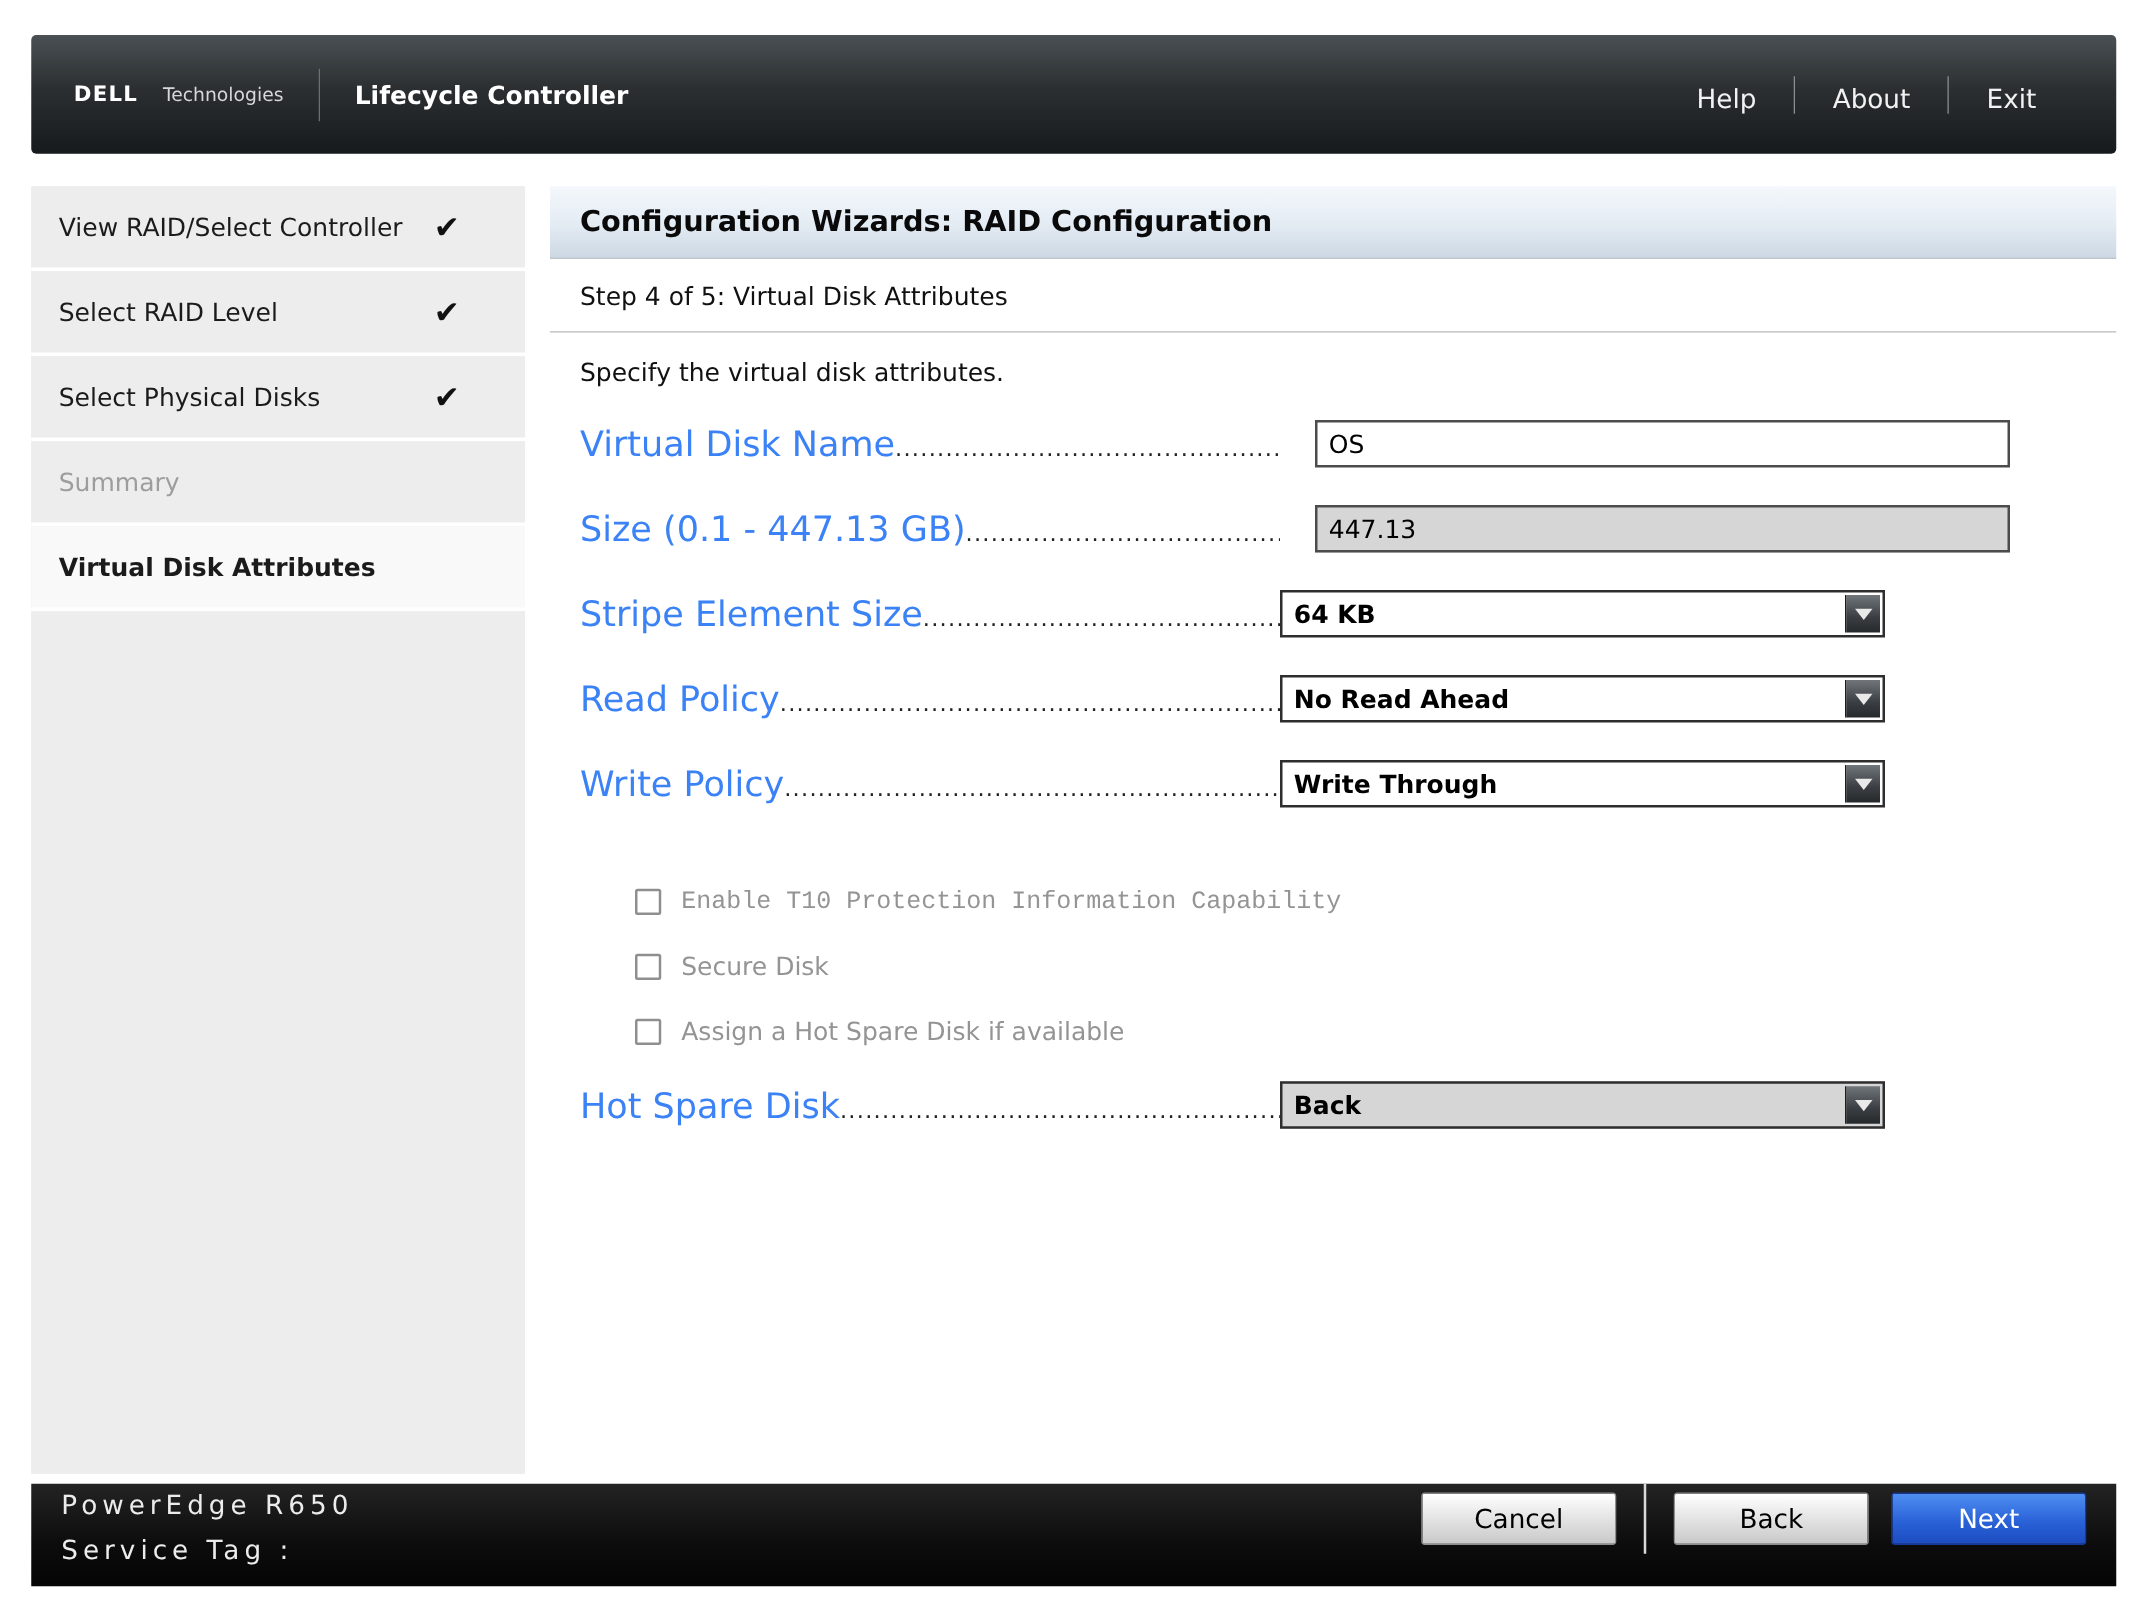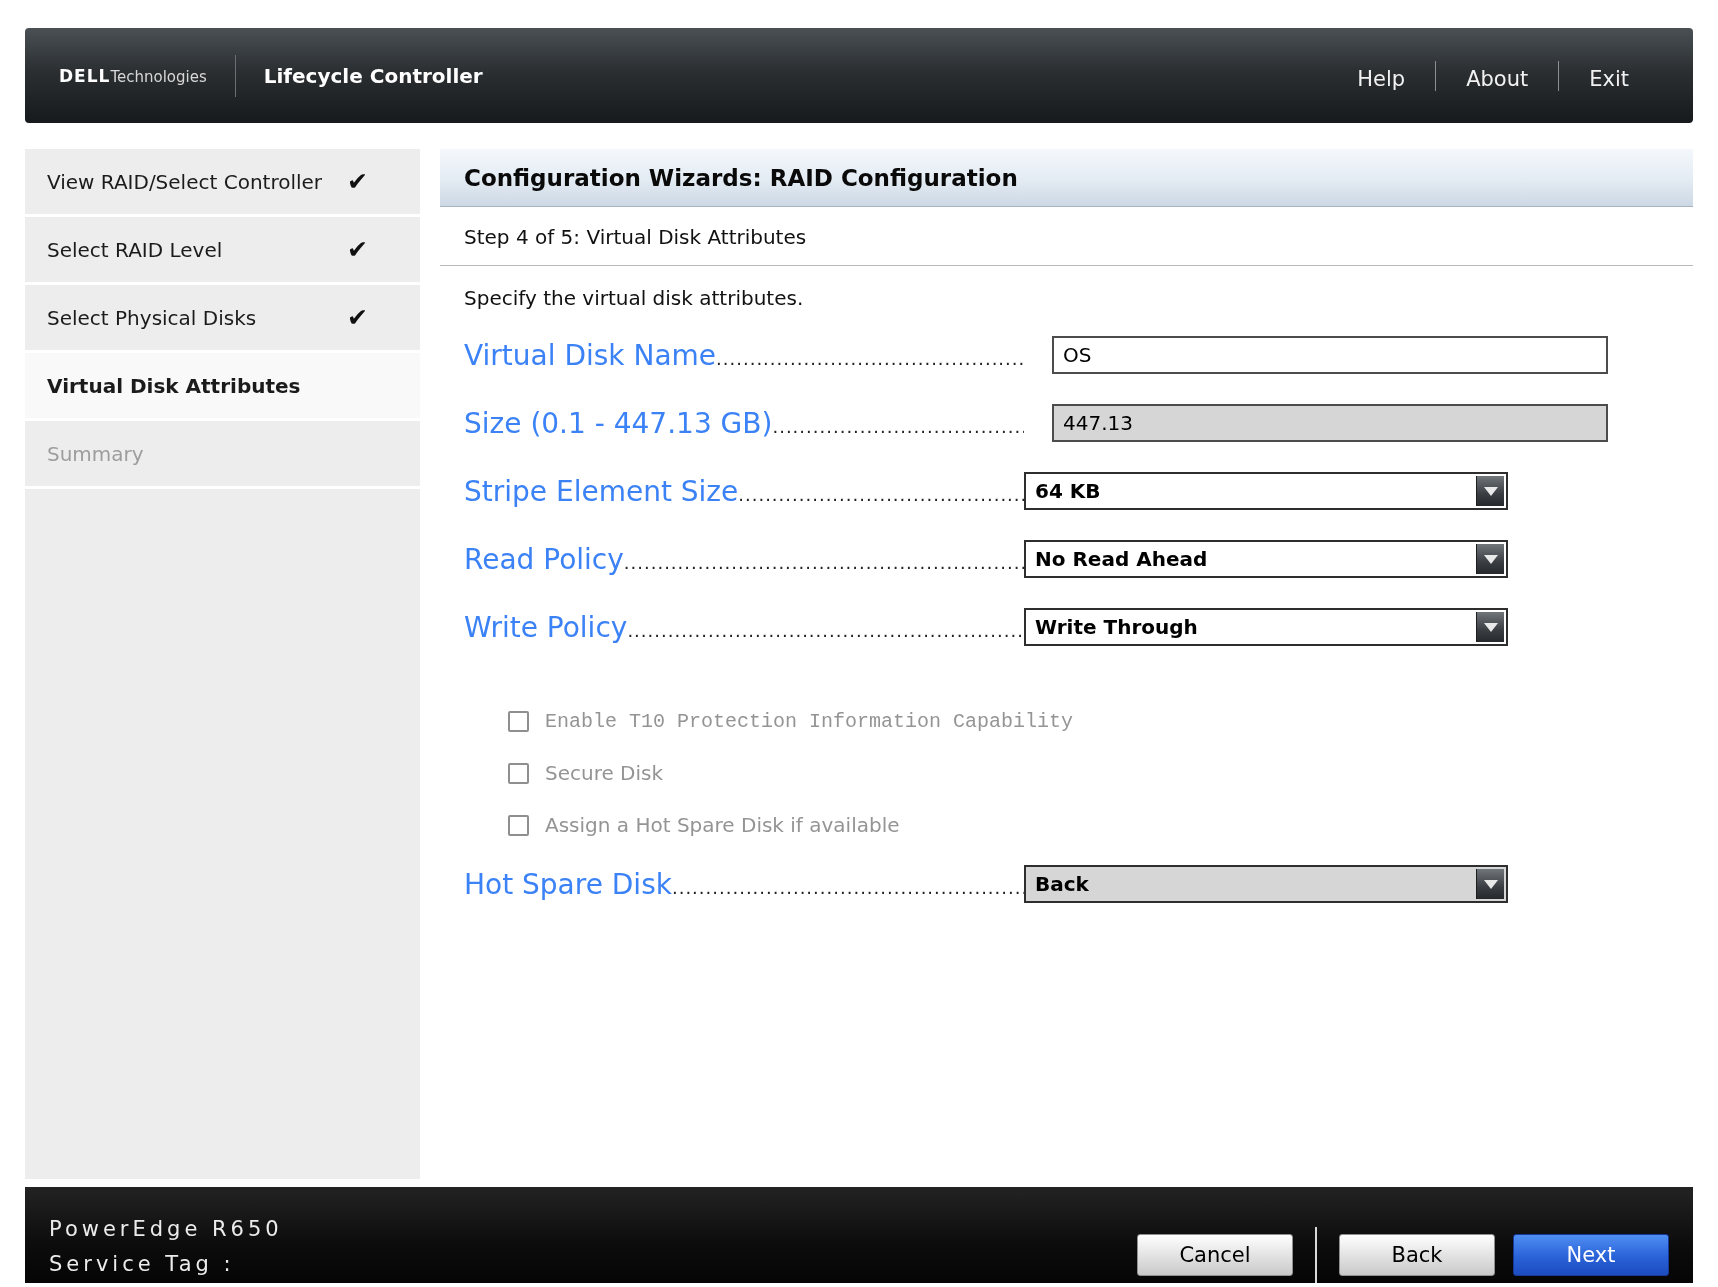--- a/index.html
+++ b/index.html
@@ -1,21 +1,21 @@
 <!DOCTYPE html>
 <html><head>
 <meta charset="utf-8">
 <style>
   * { box-sizing: border-box; margin: 0; padding: 0; }
   html,body { width: 1718px; height: 1287px; background:#ffffff; font-family:"DejaVu Sans","Liberation Sans",sans-serif; }
   .app { width: 1718px; height: 1287px; padding: 28px 25px 18px 25px; background:#ffffff; }
 
   
   .topbar { height: 95px; border-radius: 4px; background: linear-gradient(#4a5054 0%, #2b2f32 45%, #171a1c 100%); display:flex; align-items:center; padding: 0 34px; }
-  .brand { display:flex; align-items:baseline; gap:0; color:#fff; }
+  .brand { display:flex; align-items:baseline; gap:20px; color:#fff; }
   .brand .dell { font-weight:bold; font-size:17px; letter-spacing:1px; }
   .brand .tech { font-size:15px; color:#d7d7d7; }
   .topbar-sep { width:1px; height:42px; background:#6a6f73; margin: 0 28px; }
   .app-title { color:#ffffff; font-weight:bold; font-size:20px; }
   .topbar .spacer { flex:1; }
   .toplinks { display:flex; align-items:flex-end; color:#f2f2f2; font-size:21px; }
   .toplinks .link { padding: 0 30px; cursor:pointer; }
   .toplinks .vsep { width:1px; height:30px; background:#8a8f93; }
 
   
@@ -54,21 +54,21 @@
 
   .checks { margin-top: 64px; padding-left: 44px; }
   .check-row { display:flex; align-items:center; margin-top: 28px; cursor:pointer; }
   .check-row:first-child { margin-top: 0; font-family: Liberation Mono, monospace; }
   .checkbox { width: 21px; height: 21px; border: 2px solid #8f8f8f; border-radius:2px; background:#fff; margin-right: 16px; flex:none; }
   .check-label { font-size: 20px; color:#949494; }
 
   .hot-spare-row { margin-top: 28px; }
 
   
-  .footer { margin-top: 8px; height: 96px; background: linear-gradient(#232323 0%, #0c0c0c 60%, #050505 100%); display:flex; align-items:flex-end; padding: 0 24px; }
+  .footer { margin-top: 8px; height: 82px; background: linear-gradient(#232323 0%, #0c0c0c 60%, #050505 100%); display:flex; align-items:flex-start; padding: 0 24px; }
   .sysinfo { color:#ececec; font-size: 21px; letter-spacing: 4px; line-height: 1.7; }
   .footer .spacer { flex:1; }
   .footer-buttons { display:flex; align-items:center; gap: 18px; }
   .btn { width: 156px; height: 42px; font-size: 21px; font-family:inherit; border-radius: 3px; cursor:pointer; display:flex; align-items:center; justify-content:center; }
   .btn.gray { background: linear-gradient(#ffffff 0%, #e6e6e6 45%, #c9c9c9 100%); border: 1px solid #8f8f8f; color:#000; }
   .btn.blue { background: linear-gradient(#4f8ff2 0%, #2a62d8 55%, #1c4cc0 100%); border: 1px solid #16399a; color:#ffffff; }
   .footer-divider { width: 2px; height: 56px; background:#d9d9d9; margin: 0 4px; }
 </style>
 </head>
 <body>
@@ -100,26 +100,26 @@
         <span class="check">✔</span>
       </div>
       <div class="side-item">
         <span>Select RAID Level</span>
         <span class="check">✔</span>
       </div>
       <div class="side-item">
         <span>Select Physical Disks</span>
         <span class="check">✔</span>
       </div>
+      <div class="side-item disabled">
+        <span>Summary</span>
+        <span class="check"></span>
+      </div>
       <div class="side-item active">
         <span>Virtual Disk Attributes</span>
-        <span class="check"></span>
-      </div>
-      <div class="side-item disabled">
-        <span>Summary</span>
         <span class="check"></span>
       </div>
       <div class="side-fill"></div>
     </aside>
 
     <section class="content">
       <div class="content-header">
         <span class="content-title">Configuration Wizards: RAID Configuration</span>
       </div>
       <div class="step-row">Step 4 of 5: Virtual Disk Attributes</div>

